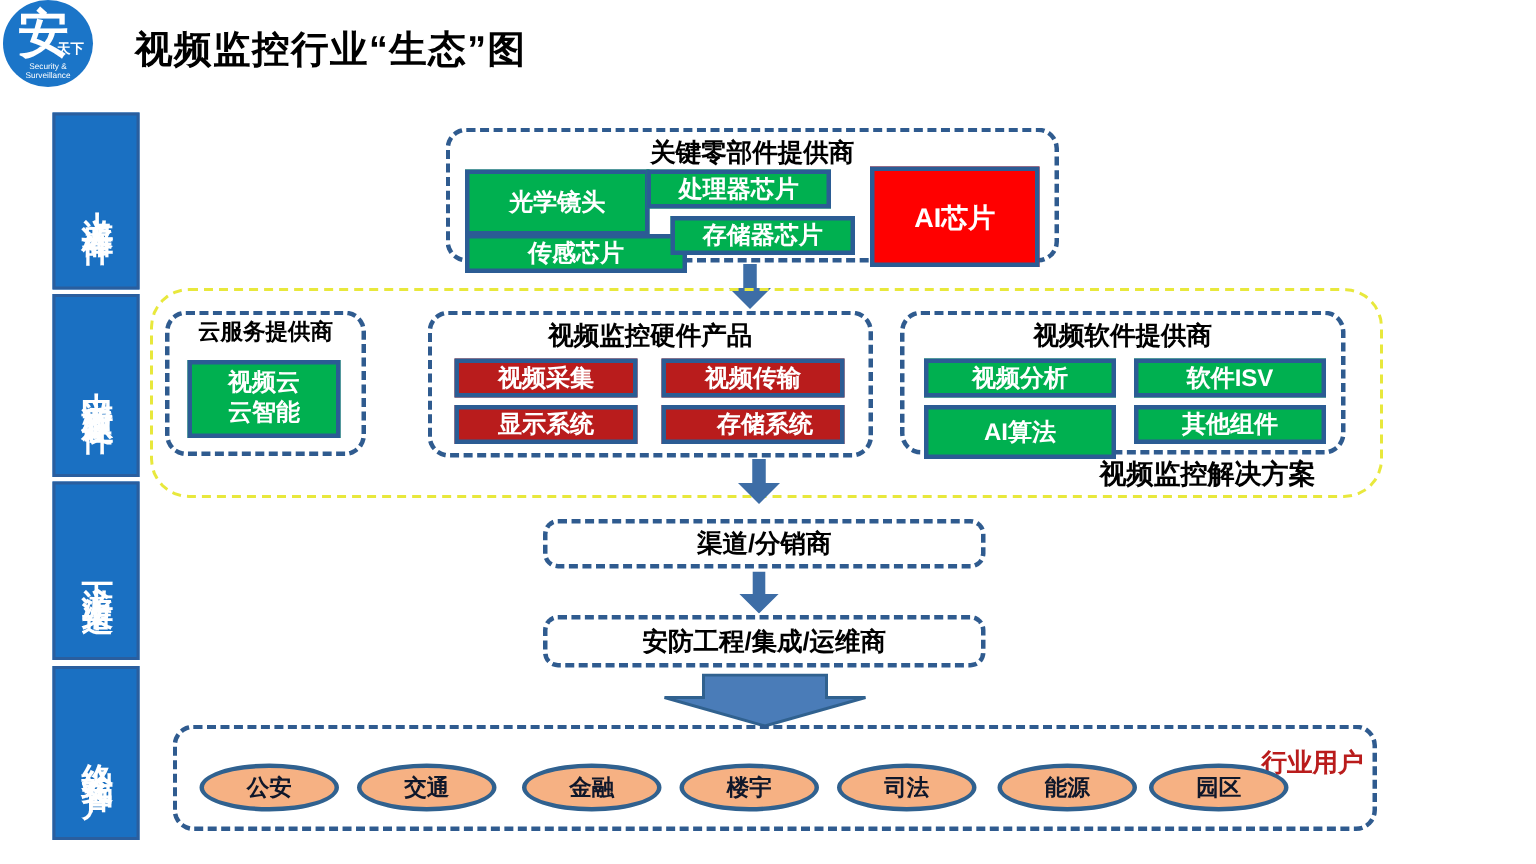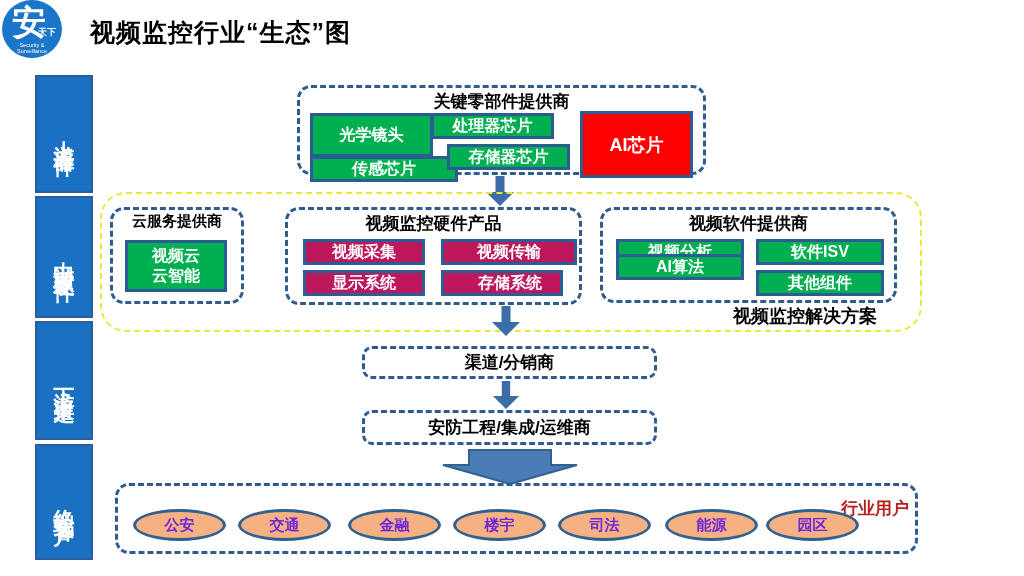--- a/index.html
+++ b/index.html
@@ -24,38 +24,38 @@
   .side span { writing-mode:vertical-rl; text-orientation:upright; letter-spacing:5px; }
 
   
   .dash { position:absolute; border:3px dashed #2F5B8F; border-radius:14px; background:transparent; }
   .dash .dtitle { position:absolute; left:0; right:0; top:2px; text-align:center; font-weight:bold;
     color:#000; }
 
   .chip { position:absolute; display:flex; align-items:center; justify-content:center;
     color:#fff; font-weight:bold; font-size:16px; border:3px solid #2B5C94; text-align:center; }
   .chip.green { background:#00B050; }
-  .chip.cyan  { background:#be185d; }
+  .chip.cyan  { background:#b91c1c; }
   .chip.red   { background:#FF0000; font-size:18px; }
   .chip.two-line { white-space:pre-line; line-height:1.25; }
 
   .yellow-region { position:absolute; left:100px; top:192px; width:822px; height:140px;
     border:2px dashed #E8E83C; border-radius:26px; }
 
   .solution-label { position:absolute; left:733px; top:304px; font-size:18px; font-weight:bold; color:#000; }
 
   .flow-box { position:absolute; left:362px; width:295px; border:3px dashed #2F5B8F; border-radius:10px;
     display:flex; align-items:center; justify-content:center; font-size:17px; font-weight:bold; color:#000; }
 
   .arrow-svg { position:absolute; }
 
   .users-label { position:absolute; right:6px; top:11px; font-size:17px; font-weight:bold; color:#b91c1c; }
   .ellipse { position:absolute; top:23px; width:93px; height:32px; border-radius:50%;
     background:#F6B183; border:3px solid #30618F; display:flex; align-items:center; justify-content:center;
-    font-size:15px; font-weight:bold; color:#6d28d9; }
+    font-size:15px; font-weight:bold; color:#0f172a; }
 </style>
 </head>
 <body>
 
 <div id="stage">
 
   <div class="logo">
     <div class="main">安</div>
     <div class="sub">天下</div>
     <div class="cap">Security &amp;
@@ -94,30 +94,30 @@
 
   <div class="dash" style="left:110px; top:207px; width:134px; height:97px;">
     <div class="dtitle" style="font-size:15px;">云服务提供商</div>
     <div class="chip green two-line" style="left:12px; top:30px; width:102px; height:52px;">视频云
 云智能</div>
   </div>
 
   <div class="dash" style="left:285px; top:207px; width:297px; height:98px;">
     <div class="dtitle" style="font-size:17px;">视频监控硬件产品</div>
     <div class="chip cyan" style="left:15px; top:29px; width:122px; height:26px;">视频采集</div>
-    <div class="chip cyan" style="left:153px; top:29px; width:136px; height:26px;">视频传输</div>
+    <div class="chip cyan" style="left:153px; top:29px; width:122px; height:26px;">视频传输</div>
     <div class="chip cyan" style="left:15px; top:60px; width:122px; height:26px;">显示系统</div>
     <div class="chip cyan" style="left:153px; top:60px; width:122px; height:26px;padding-left:16px;">存储系统</div>
   </div>
 
   <div class="dash" style="left:600px; top:207px; width:297px; height:96px;">
     <div class="dtitle" style="font-size:17px;">视频软件提供商</div>
     <div class="chip green" style="left:13px; top:29px; width:128px; height:26px;">视频分析</div>
     <div class="chip green" style="left:153px; top:29px; width:128px; height:26px;">软件ISV</div>
-    <div class="chip green" style="left:13px; top:44px; width:128px; height:26px;">AI算法</div>
+    <div class="chip green" style="left:13px; top:60px; width:128px; height:36px;">AI算法</div>
     <div class="chip green" style="left:153px; top:60px; width:128px; height:26px;">其他组件</div>
   </div>
 
   <div class="solution-label">视频监控解决方案</div>
 
   <svg class="arrow-svg" style="left:492px; top:306px;" width="28" height="30" viewBox="0 0 28 30">
     <polygon points="9.5,0 18.5,0 18.5,16 28,16 14,30 0,16 9.5,16" fill="#3D6DA6"></polygon>
   </svg>
 
   <div class="flow-box" style="top:346px; height:33px;">

